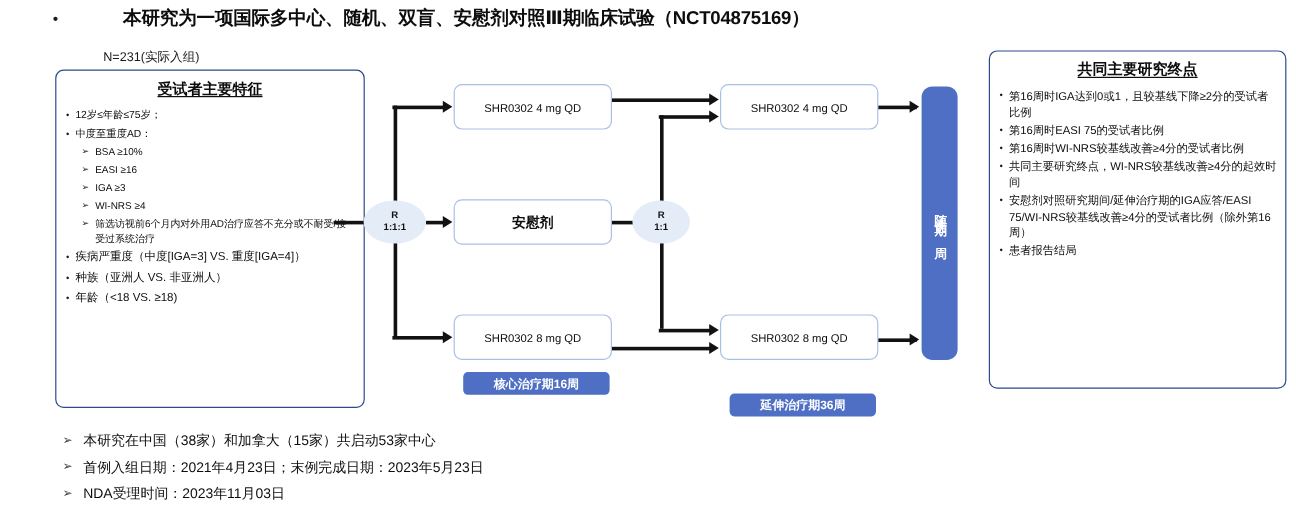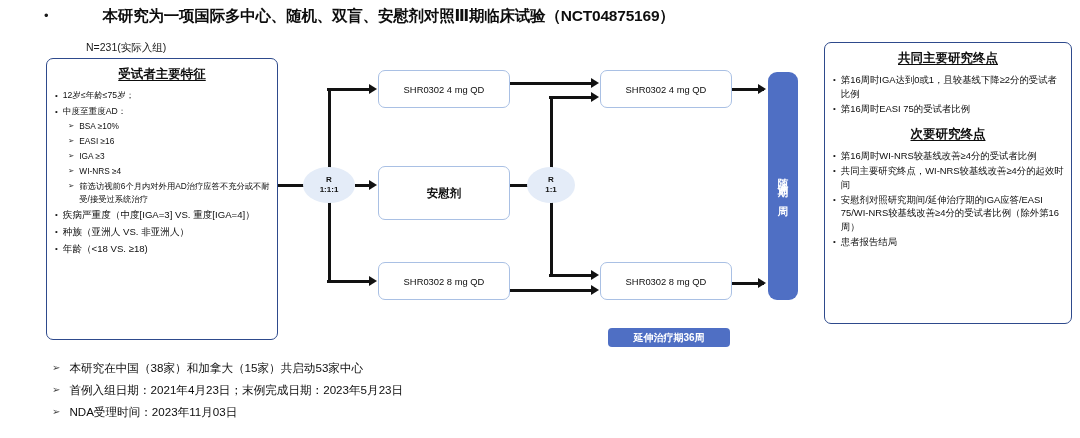--- a/index.html
+++ b/index.html
@@ -28,21 +28,21 @@
     font-size: 10.5px; color: #1a1a1a; font-weight: 500;
   }
 
   
   .panel {
     position: absolute;
     border: 1.6px solid #2e4a8c;
     border-radius: 7px;
     background: #ffffff;
   }
-  #panel-left  { left: 46px;  top: 58px; width: 232px; height: 282px; }
+  #panel-left  { left: 46px;  top: 58px; width: 258px; height: 282px; }
   #panel-right { left: 824px; top: 42px; width: 248px; height: 282px; }
 
   .panel-head {
     text-align: center; font-weight: bold; font-size: 12.5px;
     color: #0d0d0d; text-decoration: underline;
     text-underline-offset: 2px; margin: 7px 0 6px;
   }
   .panel-head.second { margin-top: 11px; }
 
   .pbody { padding: 0 7px 0 8px; }
@@ -69,21 +69,21 @@
     border: 1px solid #a9c0e4;
     border-radius: 7px;
     background: #ffffff;
     display: flex; align-items: center; justify-content: center;
     font-size: 9.4px; color: #0d0d0d; font-weight: 500;
     text-align: center;
   }
   .fbox.cn { font-size: 11.5px; font-weight: bold; }
 
   #box-c-4mg { left: 378px; top: 70px;  width: 132px; height: 38px; }
-  #box-c-pbo { left: 378px; top: 166px; width: 132px; height: 54px; }
+  #box-c-pbo { left: 378px; top: 166px; width: 132px; height: 38px; }
   #box-c-8mg { left: 378px; top: 262px; width: 132px; height: 38px; }
   #box-e-4mg { left: 600px; top: 70px;  width: 132px; height: 38px; }
   #box-e-8mg { left: 600px; top: 262px; width: 132px; height: 38px; }
 
   
   .rnode {
     position: absolute;
     background: #e4ecf8;
     border-radius: 50%;
     display: flex; flex-direction: column;
@@ -233,35 +233,35 @@
 
   <div class="ln lh" style="left:732px; top:87.5px; width:32px;"></div>
   <div class="arw" style="left:758px; top:84px;"></div>
   <div class="ln lh" style="left:732px; top:281.5px; width:32px;"></div>
   <div class="arw" style="left:758px; top:278px;"></div>
 
   <div id="followup">
     <span style="writing-mode:vertical-rl; text-orientation:upright; letter-spacing:4px;">随访期4周</span>
   </div>
 
+  <div class="banner" id="banner-core">核心治疗期16周</div>
   <div class="banner" id="banner-ext">延伸治疗期36周</div>
 
   <div class="panel" id="panel-right">
     <div class="panel-head">共同主要研究终点</div>
     <div class="pbody">
       <div class="li">
         <span class="mk">•</span>
         <span class="tx">第16周时IGA达到0或1，且较基线下降≥2分的受试者比例</span>
       </div>
       <div class="li">
         <span class="mk">•</span>
         <span class="tx">第16周时EASI 75的受试者比例</span>
       </div>
     </div>
-    <div class="panel-head second">次要研究终点</div>
     <div class="pbody">
       <div class="li">
         <span class="mk">•</span>
         <span class="tx">第16周时WI-NRS较基线改善≥4分的受试者比例</span>
       </div>
       <div class="li">
         <span class="mk">•</span>
         <span class="tx">共同主要研究终点，WI-NRS较基线改善≥4分的起效时间</span>
       </div>
       <div class="li">

